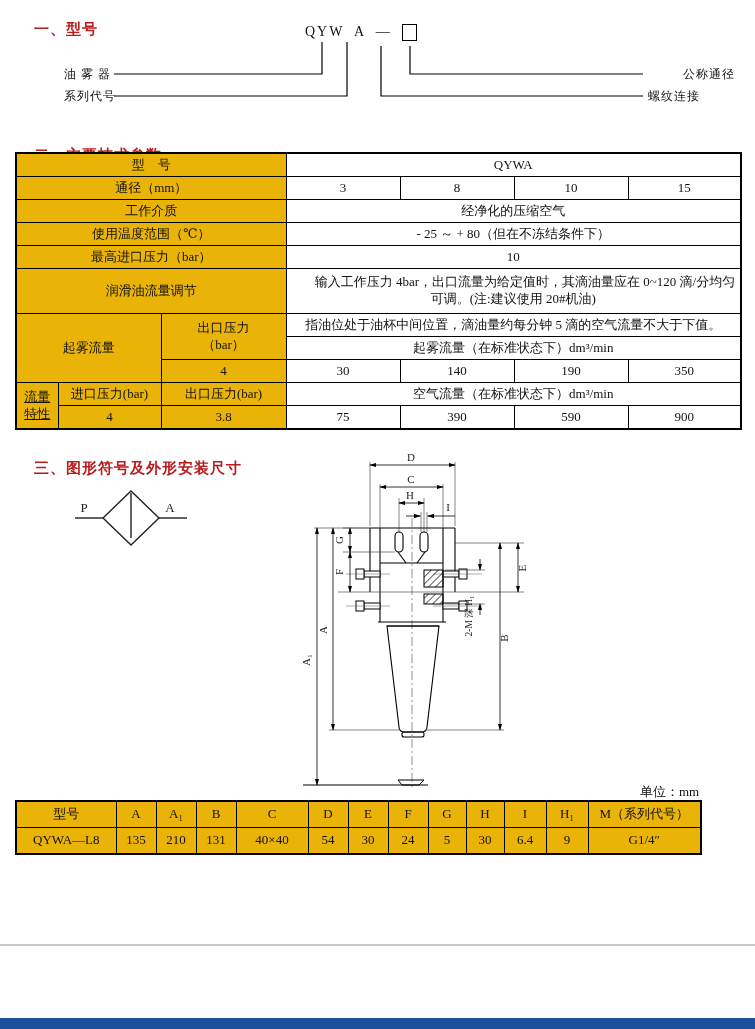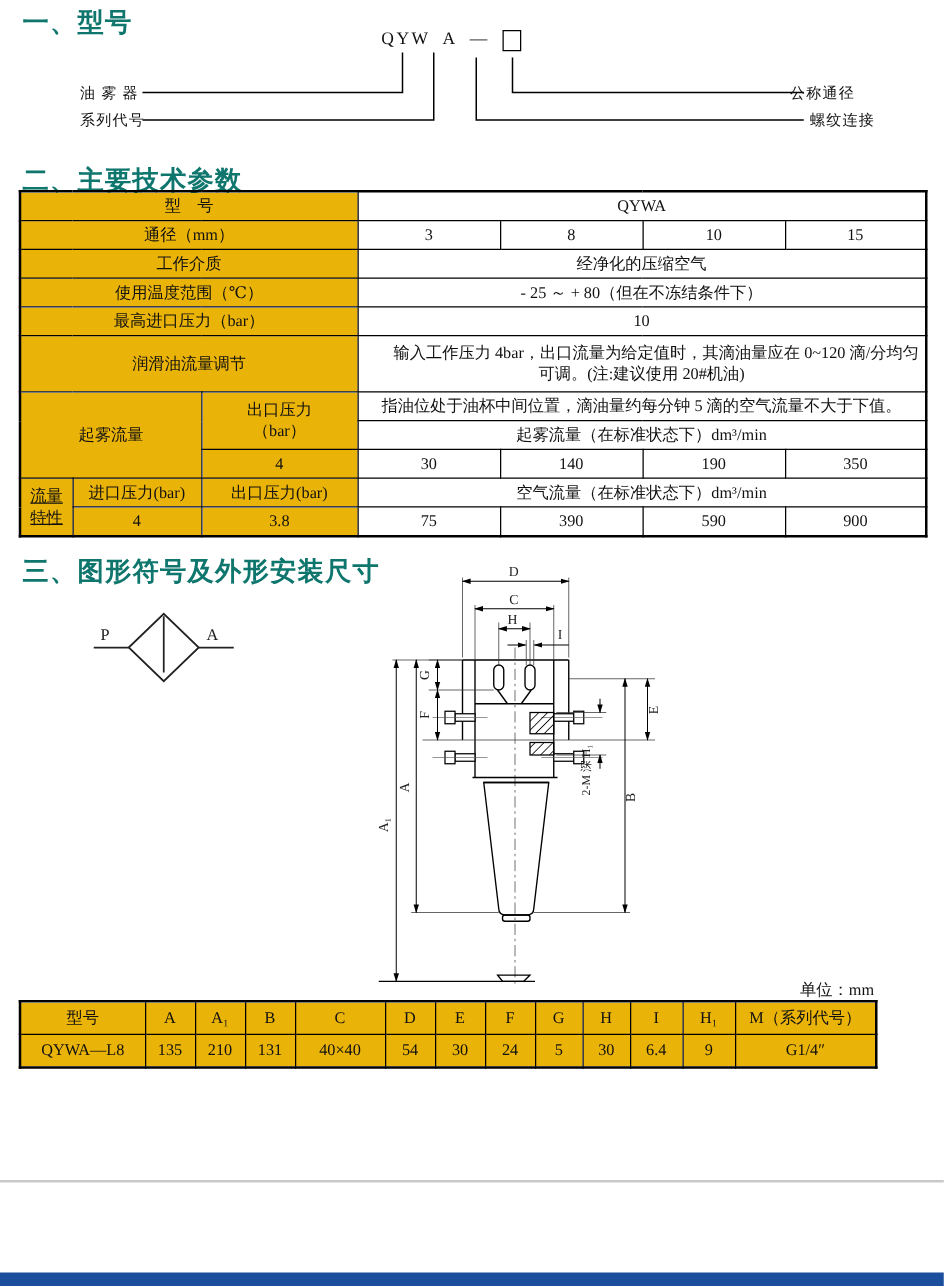--- a/index.html
+++ b/index.html
@@ -3,21 +3,21 @@
 <meta charset="utf-8">
 <style>
   html,body{margin:0;padding:0;}
   body{
     width:755px;height:1029px;position:relative;overflow:hidden;background:#ffffff;
     font-family:"Liberation Serif","DejaVu Serif",serif;color:#111;
   }
   .abs{position:absolute;}
   h2.sec{
     font-family:"Liberation Sans","DejaVu Sans",sans-serif;
-    font-size:21px;font-weight:bold;margin:0;color:#0f766e;letter-spacing:1px;
+    font-size:15px;font-weight:bold;margin:16px;color:#b91c1c;letter-spacing:1px;
   }
   
   table{border-collapse:collapse;table-layout:fixed;}
   table.doc{border:2px solid #000;}
   table.doc td,table.doc th{
     border:1px solid #000;font-size:13px;text-align:center;vertical-align:middle;
     padding:0 2px;height:22px;line-height:1.3;overflow:hidden;font-weight:normal;
   }
   .g{background:#eab308;}
   .lt{text-align:left;padding-left:5px;}
@@ -44,21 +44,21 @@
       <polyline points="114,74 322,74 322,42"></polyline>
       <polyline points="114,96 347,96 347,42"></polyline>
       <polyline points="410,46 410,74 643,74"></polyline>
       <polyline points="381,46 381,96 643,96"></polyline>
     </g>
   </svg>
   <span class="abs code-text" style="left:305px;top:24px;">QYW A — L</span>
   <span class="abs code-box" style="left:402px;top:24px;"></span>
   <span class="abs dlabel" style="left:64px;top:66px;">油 雾 器</span>
   <span class="abs dlabel" style="left:64px;top:88px;">系列代号</span>
-  <span class="abs dlabel" style="left:632px;top:66px;">公称通径</span>
+  <span class="abs dlabel" style="left:683px;top:66px;">公称通径</span>
   <span class="abs dlabel" style="left:648px;top:88px;">螺纹连接</span>
 </div>
 
 <h2 class="sec abs" style="left:18px;top:130px;">二、主要技术参数</h2>
 
 <table class="doc abs" style="left:15px;top:152px;width:725px;">
   <colgroup>
     <col style="width:42px">
       <col style="width:103px">
       <col style="width:125px">

